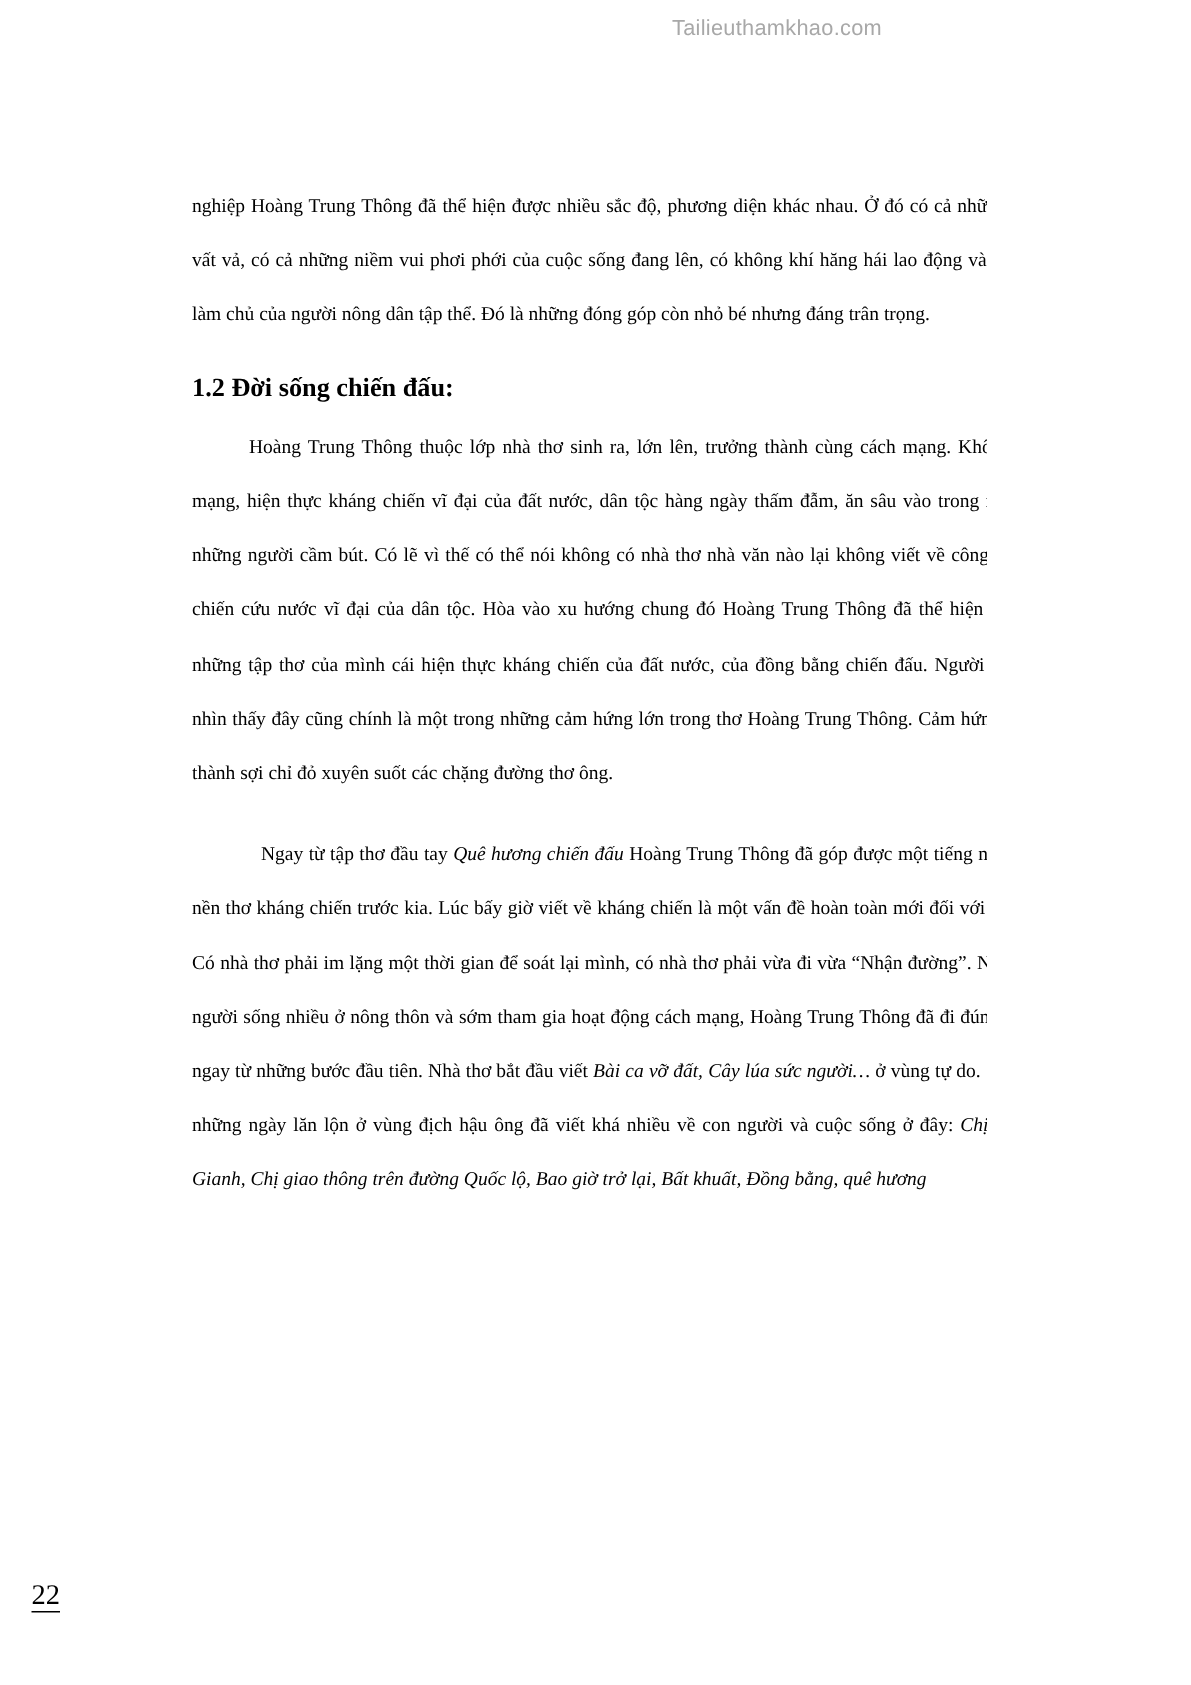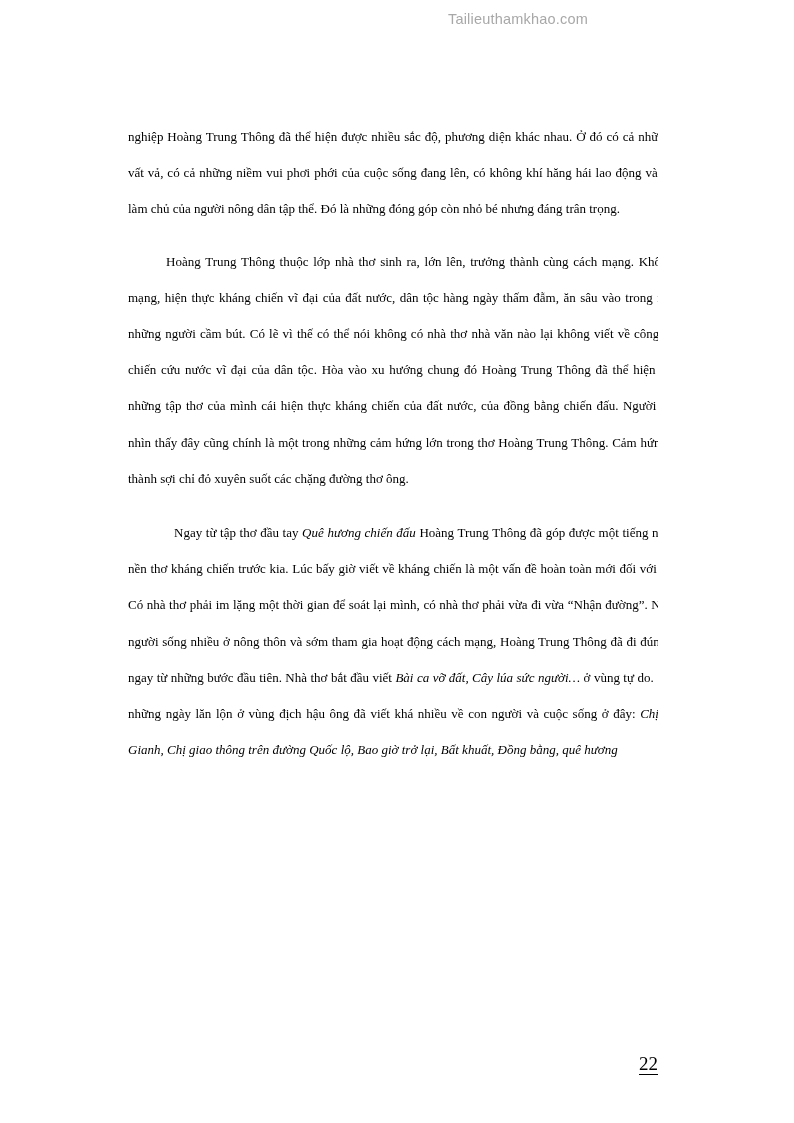--- a/index.html
+++ b/index.html
@@ -58,21 +58,21 @@
   }
   .gap-before-heading { height: 12px; }
   .gap-after-heading  { height: 4px; }
   .gap-para           { height: 18px; }
   .it { font-style: italic; }
   .pagenum {
     position: absolute;
     left: 0;
     right: 0;
     top: 1052px;
-    text-align: right;
+    text-align: left;
     font-size: 19px;
     line-height: 24px;
     margin-left: 21px;
   }
   .pagenum span {
     border-bottom: 1px solid #000;
     padding-bottom: 0px;
   }
 </style>
 </head>
@@ -81,20 +81,21 @@
 <div class="page">
 
   <div class="watermark">Tailieuthamkhao.com</div>
 
   <div class="content">
 
     <p class="para">nghiệp Hoàng Trung Thông đã thể hiện được nhiều sắc độ, phương diện khác nhau. Ở đó có cả những khó khăn vất vả, có cả những niềm vui phơi phới của cuộc sống đang lên, có không khí hăng hái lao động và có cả tư thế làm chủ của người nông dân tập thể. Đó là những đóng góp còn nhỏ bé nhưng đáng trân trọng.</p>
 
     <div class="gap-before-heading"></div>
 
+    <p class="heading">1.2 Đời sống chiến đấu:</p>
 
     <div class="gap-after-heading"></div>
 
     <p class="para indent">Hoàng Trung Thông thuộc lớp nhà thơ sinh ra, lớn lên, trưởng thành cùng cách mạng. Không khí cách mạng, hiện thực kháng chiến vĩ đại của đất nước, dân tộc hàng ngày thấm đẫm, ăn sâu vào trong máu thịt của những người cầm bút. Có lẽ vì thế có thể nói không có nhà thơ nhà văn nào lại không viết về công cuộc kháng chiến cứu nước vĩ đại của dân tộc. Hòa vào xu hướng chung đó Hoàng Trung Thông đã thể hiện rõ nét trong những tập thơ của mình cái hiện thực kháng chiến của đất nước, của đồng bằng chiến đấu. Người đọc dễ ràng nhìn thấy đây cũng chính là một trong những cảm hứng lớn trong thơ Hoàng Trung Thông. Cảm hứng này đã trở thành sợi chỉ đỏ xuyên suốt các chặng đường thơ ông.</p>
 
     <div class="gap-para"></div>
 
     <p class="para indent-wide"><span>Ngay từ tập thơ đầu tay </span><span class="it">Quê hương chiến đấu</span><span> Hoàng Trung Thông đã góp được một tiếng nói mới trong nền thơ kháng chiến trước kia. Lúc bấy giờ viết về kháng chiến là một vấn đề hoàn toàn mới đối với các nhà thơ. Có nhà thơ phải im lặng một thời gian để soát lại mình, có nhà thơ phải vừa đi vừa “Nhận đường”. Nhưng là một người sống nhiều ở nông thôn và sớm tham gia hoạt động cách mạng, Hoàng Trung Thông đã đi đúng đường thơ ngay từ những bước đầu tiên. Nhà thơ bắt đầu viết </span><span class="it">Bài ca vỡ đất, Cây lúa sức người…</span><span> ở vùng tự do. Sau đó trong những ngày lăn lộn ở vùng địch hậu ông đã viết khá nhiều về con người và cuộc sống ở đây: </span><span class="it">Chị lái đò sông Gianh, Chị giao thông trên đường Quốc lộ, Bao giờ trở lại, Bất khuất, Đồng bằng, quê hương</span></p>
 
   </div>

